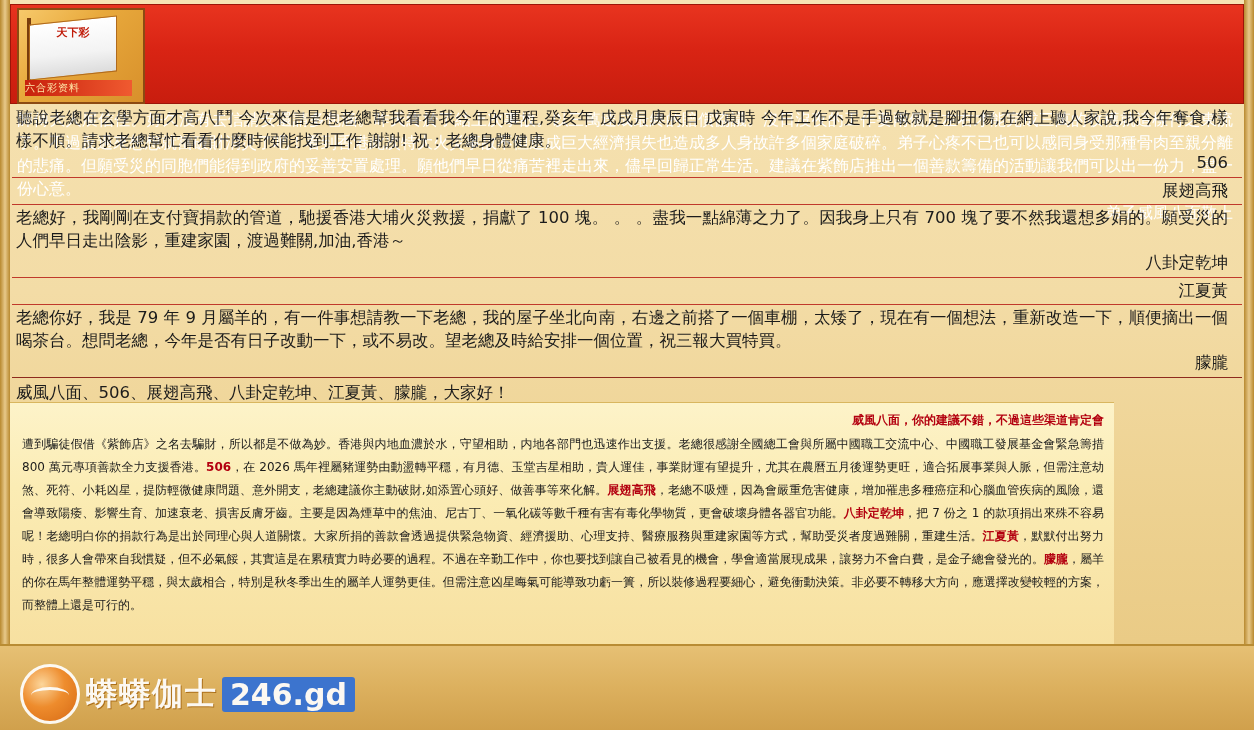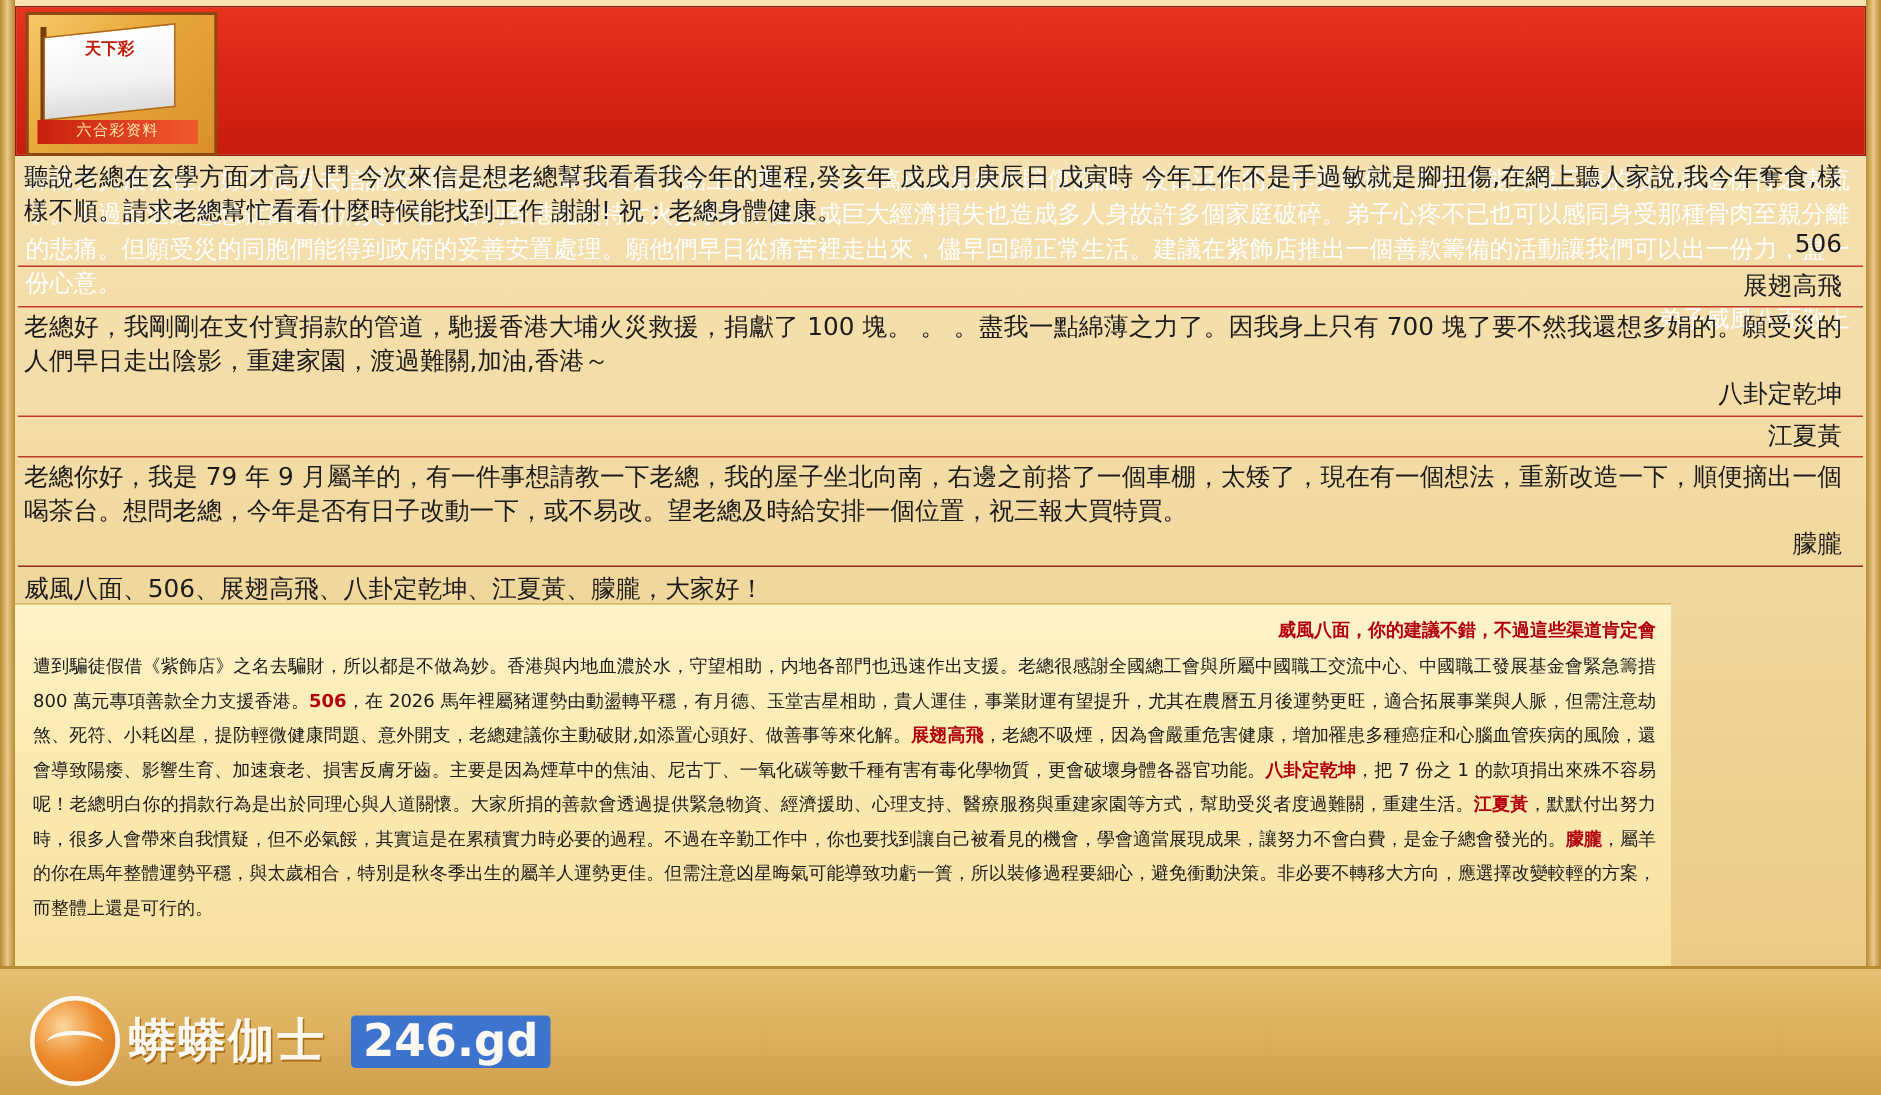--- a/index.html
+++ b/index.html
@@ -55,21 +55,21 @@
   }
   .logo .flagtext{
     position:absolute;left:14px;top:16px;width:80px;
     font-size:11px;color:#c01a08;font-weight:bold;
     line-height:13px;text-align:center;
     font-family:"DejaVu Sans","Liberation Sans",sans-serif;
   }
   .logo .ribbon{
     position:absolute;left:6px;bottom:6px;width:107px;height:16px;
     background:linear-gradient(to right,#c7200c,#f05a30);
-    color:#ffe9a8;font-size:10px;line-height:16px;text-align:center;
+    color:#ffe9a8;font-size:10px;line-height:16px;
     letter-spacing:1px;
   }
   .top-text{
     flex:1 1 auto;
     color:#ffffff;
     font-size:16px;
     line-height:23px;
     padding:6px 10px 0 6px;
     text-align:justify;
     font-family:Liberation Mono, monospace;
@@ -140,21 +140,21 @@
   .wm .globe:after{
     content:"";position:absolute;left:8px;top:20px;width:38px;height:14px;
     border-top:3px solid #ffffff;border-radius:50%;
   }
   .wm .wmtext{
     font-size:31px;color:#ffffff;font-weight:bold;
     text-shadow:1px 1px 0 #a86a14;
     letter-spacing:2px;
   }
   .wm .badge{
-    margin-left:16px;background:#2f6fd8;color:#fff;font-size:30px;
+    margin-left:4px;background:#2f6fd8;color:#fff;font-size:30px;
     font-weight:bold;padding:0 8px;border-radius:3px;
     font-family:"DejaVu Sans","Liberation Sans",sans-serif;
   }
 </style>
 </head>
 <body>
 
 <div class="page">
   <div class="edge left"></div>
   <div class="edge right"></div>

